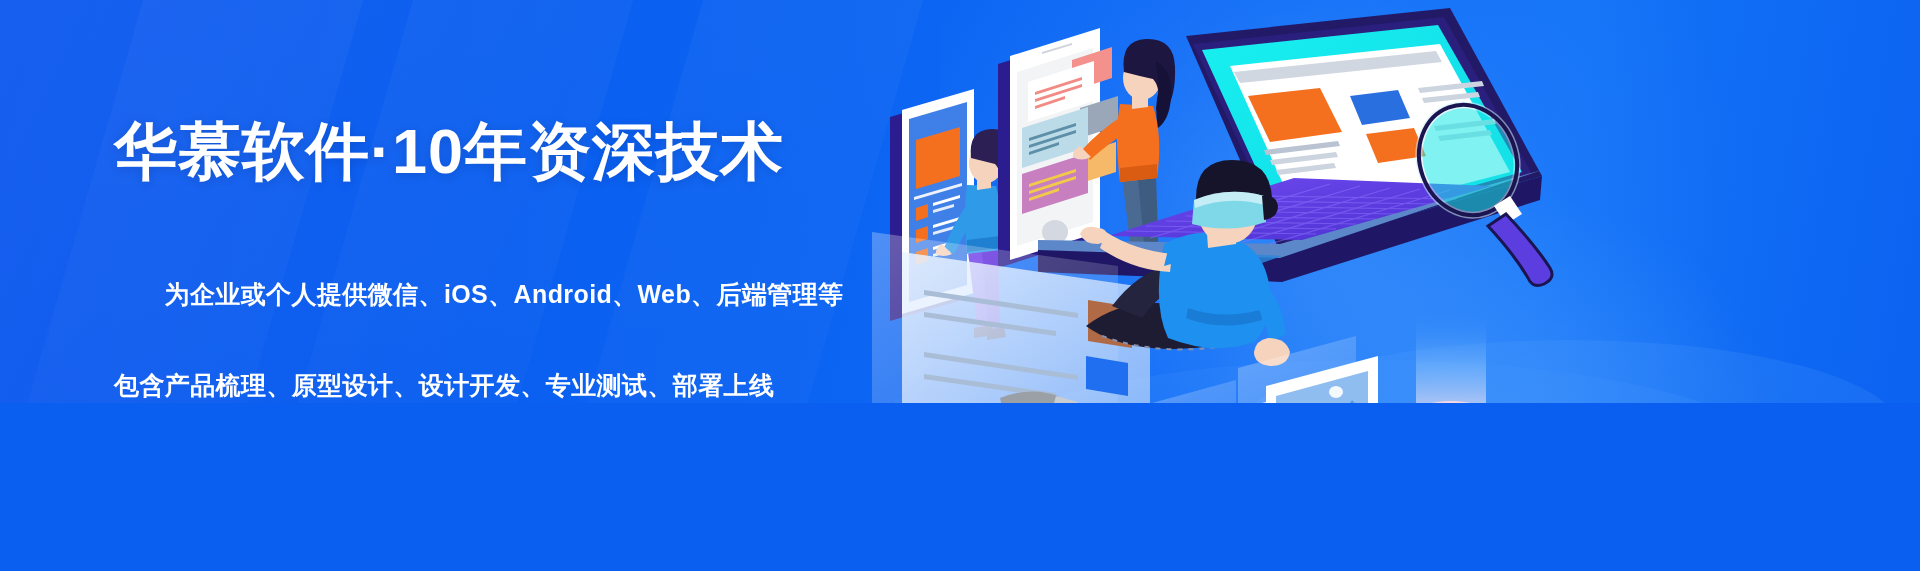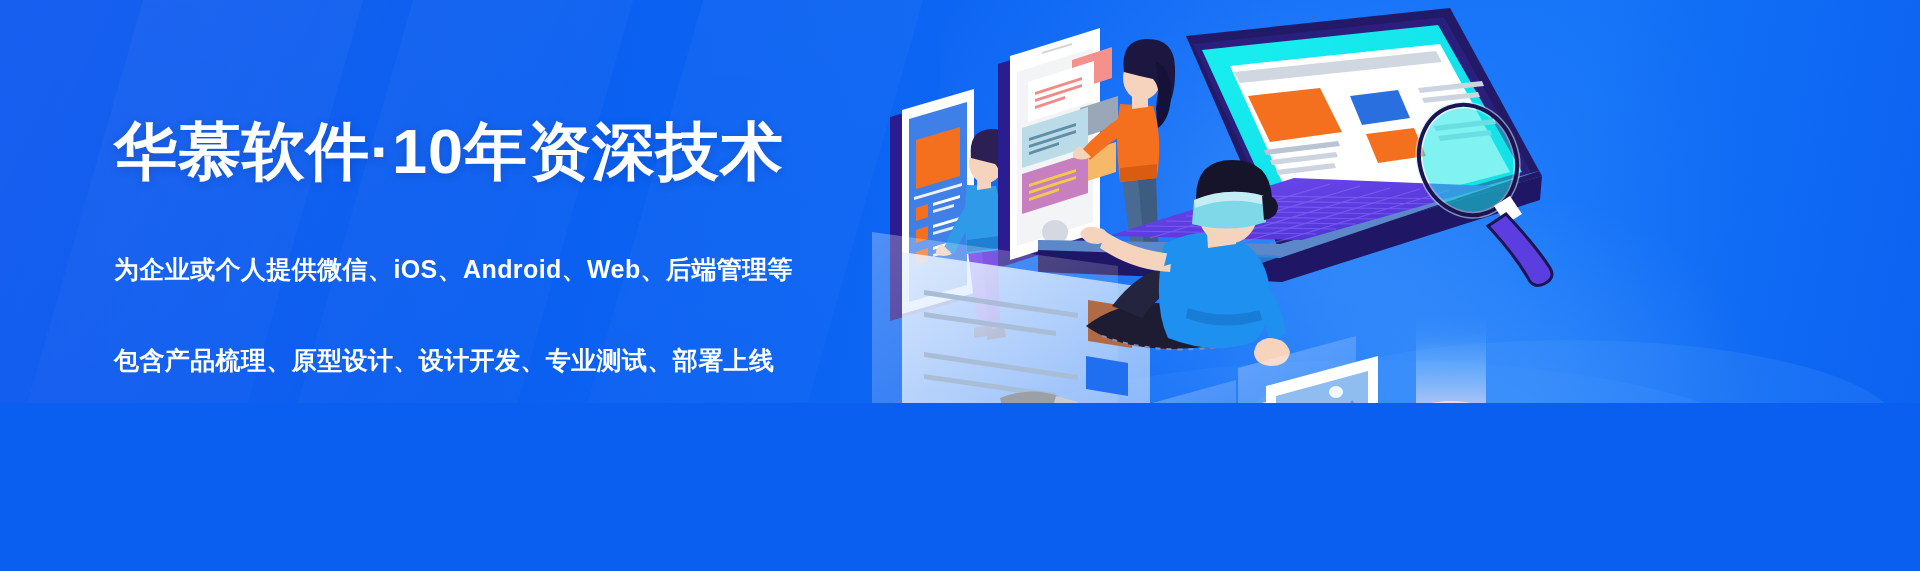--- a/index.html
+++ b/index.html
@@ -39,21 +39,21 @@
   .copy{position:absolute;left:114px;top:118px;width:780px;}
   .headline{
     margin:0;color:#ffffff;font-size:63px;line-height:1.06;
     font-weight:700;letter-spacing:1px;white-space:nowrap;
     text-shadow:0 2px 10px rgba(0,24,80,.18);
   }
   .sub{
     margin:0;color:#ffffff;font-size:25px;font-weight:600;
     letter-spacing:.4px;white-space:nowrap;
   }
-  .sub-1{margin-top:68px;}
+  .sub-1{margin-top:93px;text-align:center;}
   .sub-2{margin-top:58px;}
 
   
   .art{position:absolute;left:850px;top:0;width:1070px;height:571px;}
   .art svg{display:block;width:1070px;height:571px;}
 </style>
 </head>
 <body>
 
 <div class="banner">

